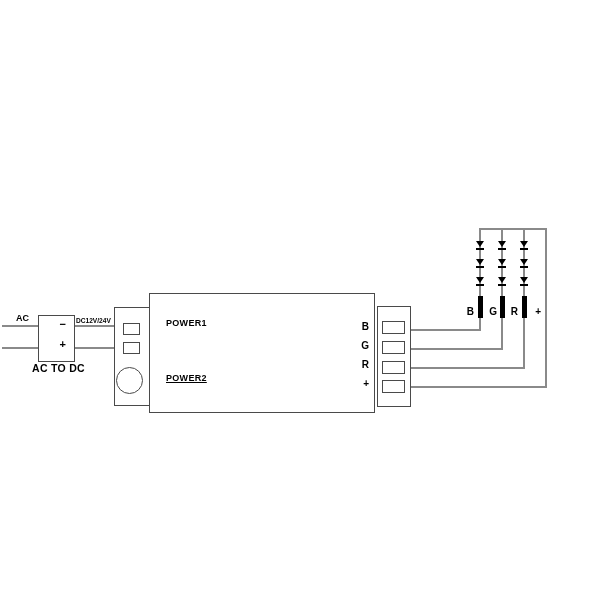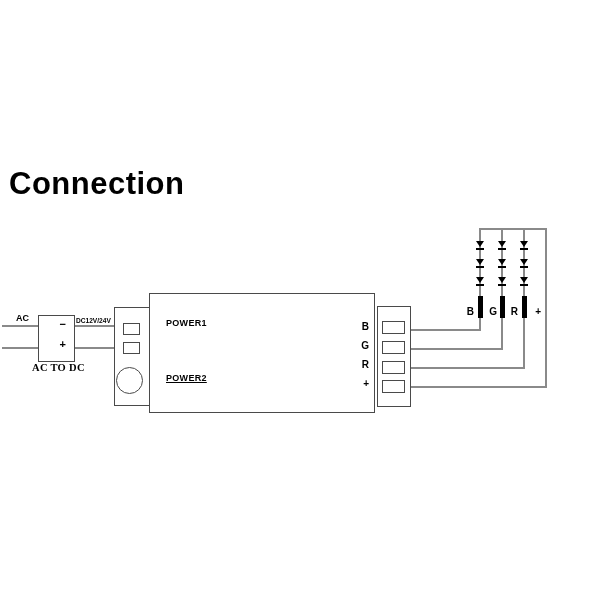--- a/index.html
+++ b/index.html
@@ -80,30 +80,29 @@
     box-sizing:border-box;
   }
   .right-align { text-align:right; }
   .condensed { transform:scaleX(0.88); transform-origin:left center; }
 </style>
 </head>
 <body>
 
 <div id="canvas">
 
-  <div id="title">Connection</div>
 
   <div class="wire h" style="left:2px; top:325px; width:37px;"></div>
   <div class="wire h" style="left:2px; top:347px; width:37px;"></div>
   <div class="label" style="left:16px; top:314px; font-size:9px;">AC</div>
 
   <div class="box" style="left:38px; top:315px; width:37px; height:47px; z-index:1;"></div>
   <div class="label right-align" style="left:52px; top:319px; width:14px; font-size:11px; z-index:2;">−</div>
   <div class="label right-align" style="left:52px; top:339px; width:14px; font-size:11px; z-index:2;">+</div>
-  <div class="label" style="left:32px; top:363px; font-size:10.5px; letter-spacing:0.3px;font-family:Liberation Serif, serif;">AC TO DC</div>
+  <div class="label" style="left:32px; top:363px; font-size:10.5px; letter-spacing:0.3px;">AC TO DC</div>
 
   <div class="wire h" style="left:75px; top:325px; width:40px;"></div>
   <div class="wire h" style="left:75px; top:347px; width:40px;"></div>
   <div class="label condensed" style="left:76px; top:317px; font-size:7.5px;">DC12V/24V</div>
 
   <div class="box" style="left:114px; top:307px; width:36px; height:99px; z-index:1;"></div>
   <div class="terminal" style="left:123px; top:323px; width:17px; height:12px; z-index:2;"></div>
   <div class="terminal" style="left:123px; top:342px; width:17px; height:12px; z-index:2;"></div>
   <div class="circle" style="left:116px; top:367px; width:27px; height:27px; z-index:2;"></div>
 

